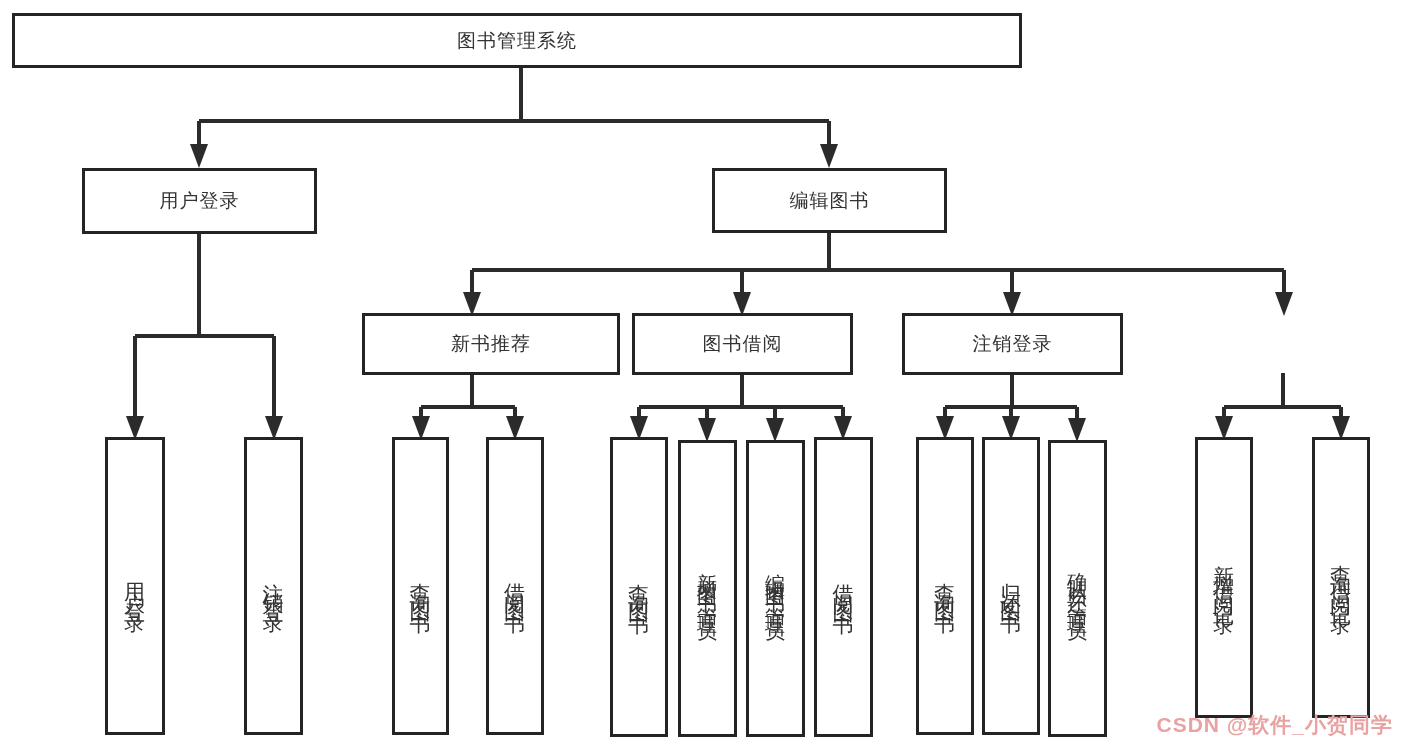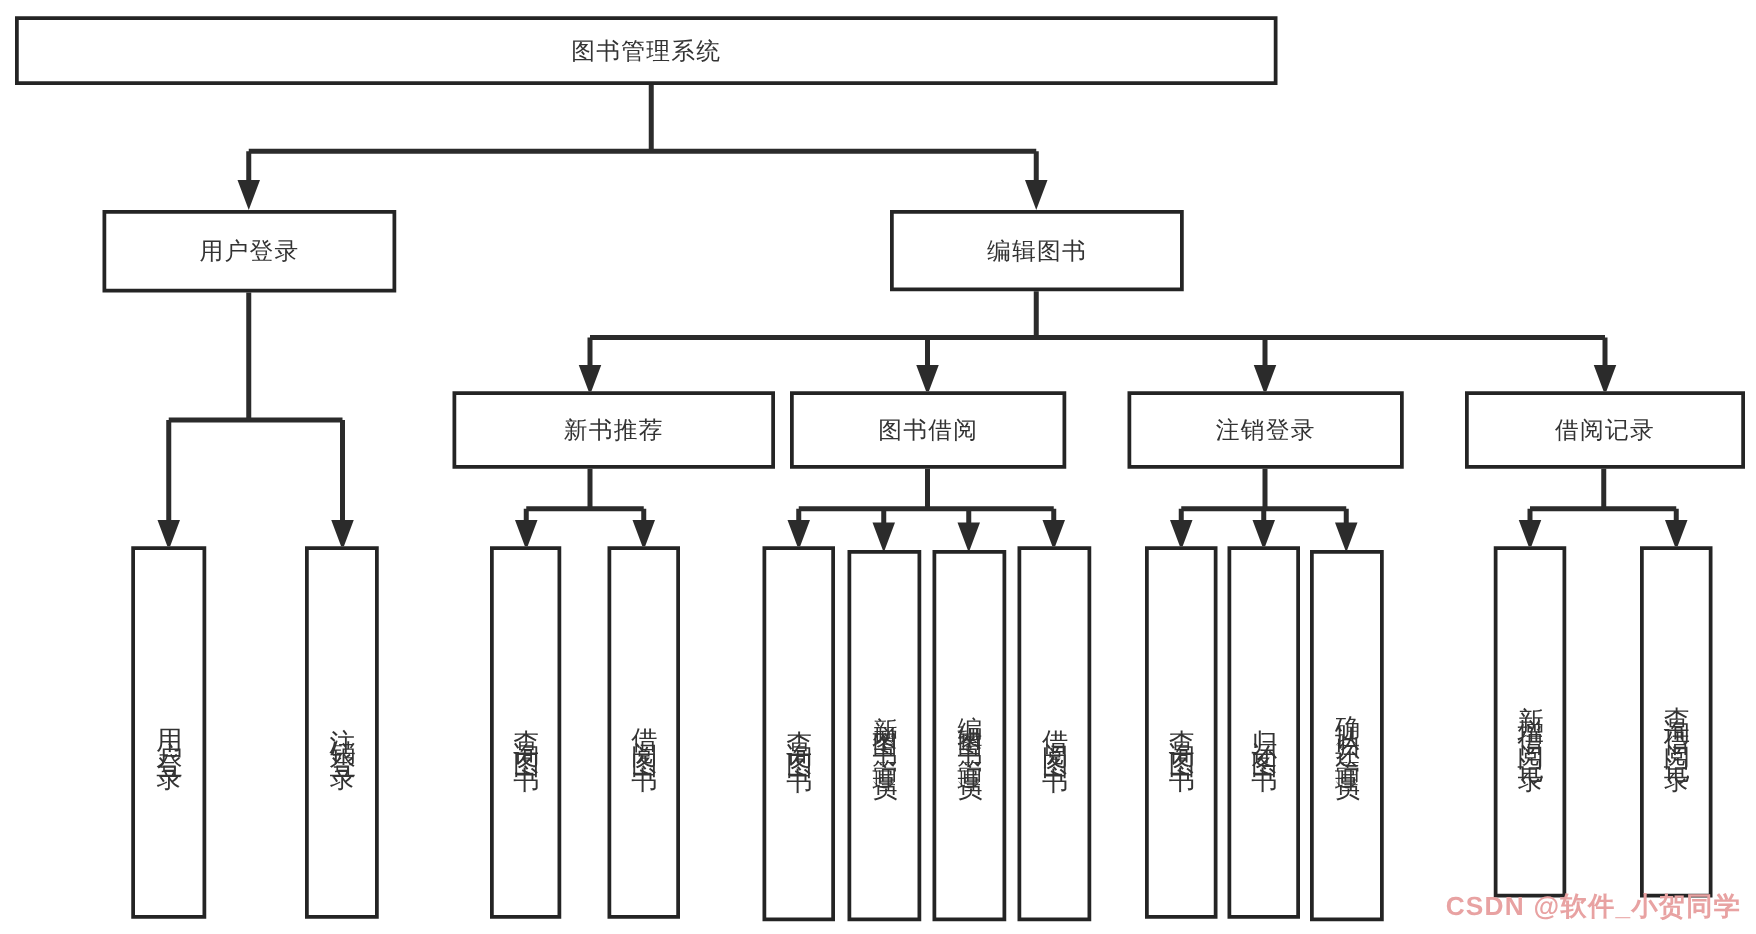--- a/index.html
+++ b/index.html
@@ -90,21 +90,20 @@
   </svg>
 
   <div class="box h" style="left:12px;top:13px;width:1010px;height:55px">图书管理系统</div>
 
   <div class="box h" style="left:82px;top:168px;width:235px;height:66px">用户登录</div>
   <div class="box h" style="left:712px;top:168px;width:235px;height:65px">编辑图书</div>
 
   <div class="box h" style="left:362px;top:313px;width:258px;height:62px">新书推荐</div>
   <div class="box h" style="left:632px;top:313px;width:221px;height:62px">图书借阅</div>
   <div class="box h" style="left:902px;top:313px;width:221px;height:62px">注销登录</div>
-  <div class="box h" style="left:1172px;top:313px;width:224px;height:62px">借阅记录</div>
 
   <div class="box v" style="left:105px;top:437px;width:60px;height:298px">用户登录</div>
   <div class="box v" style="left:244px;top:437px;width:59px;height:298px">注销登录</div>
 
   <div class="box v" style="left:392px;top:437px;width:57px;height:298px">查询图书</div>
   <div class="box v" style="left:486px;top:437px;width:58px;height:298px">借阅图书</div>
 
   <div class="box v" style="left:610px;top:437px;width:58px;height:300px">查询图书</div>
   <div class="box v long" style="left:678px;top:440px;width:59px;height:297px">新增图书（管理员）</div>
   <div class="box v long" style="left:746px;top:440px;width:59px;height:297px">编辑图书（管理员）</div>

